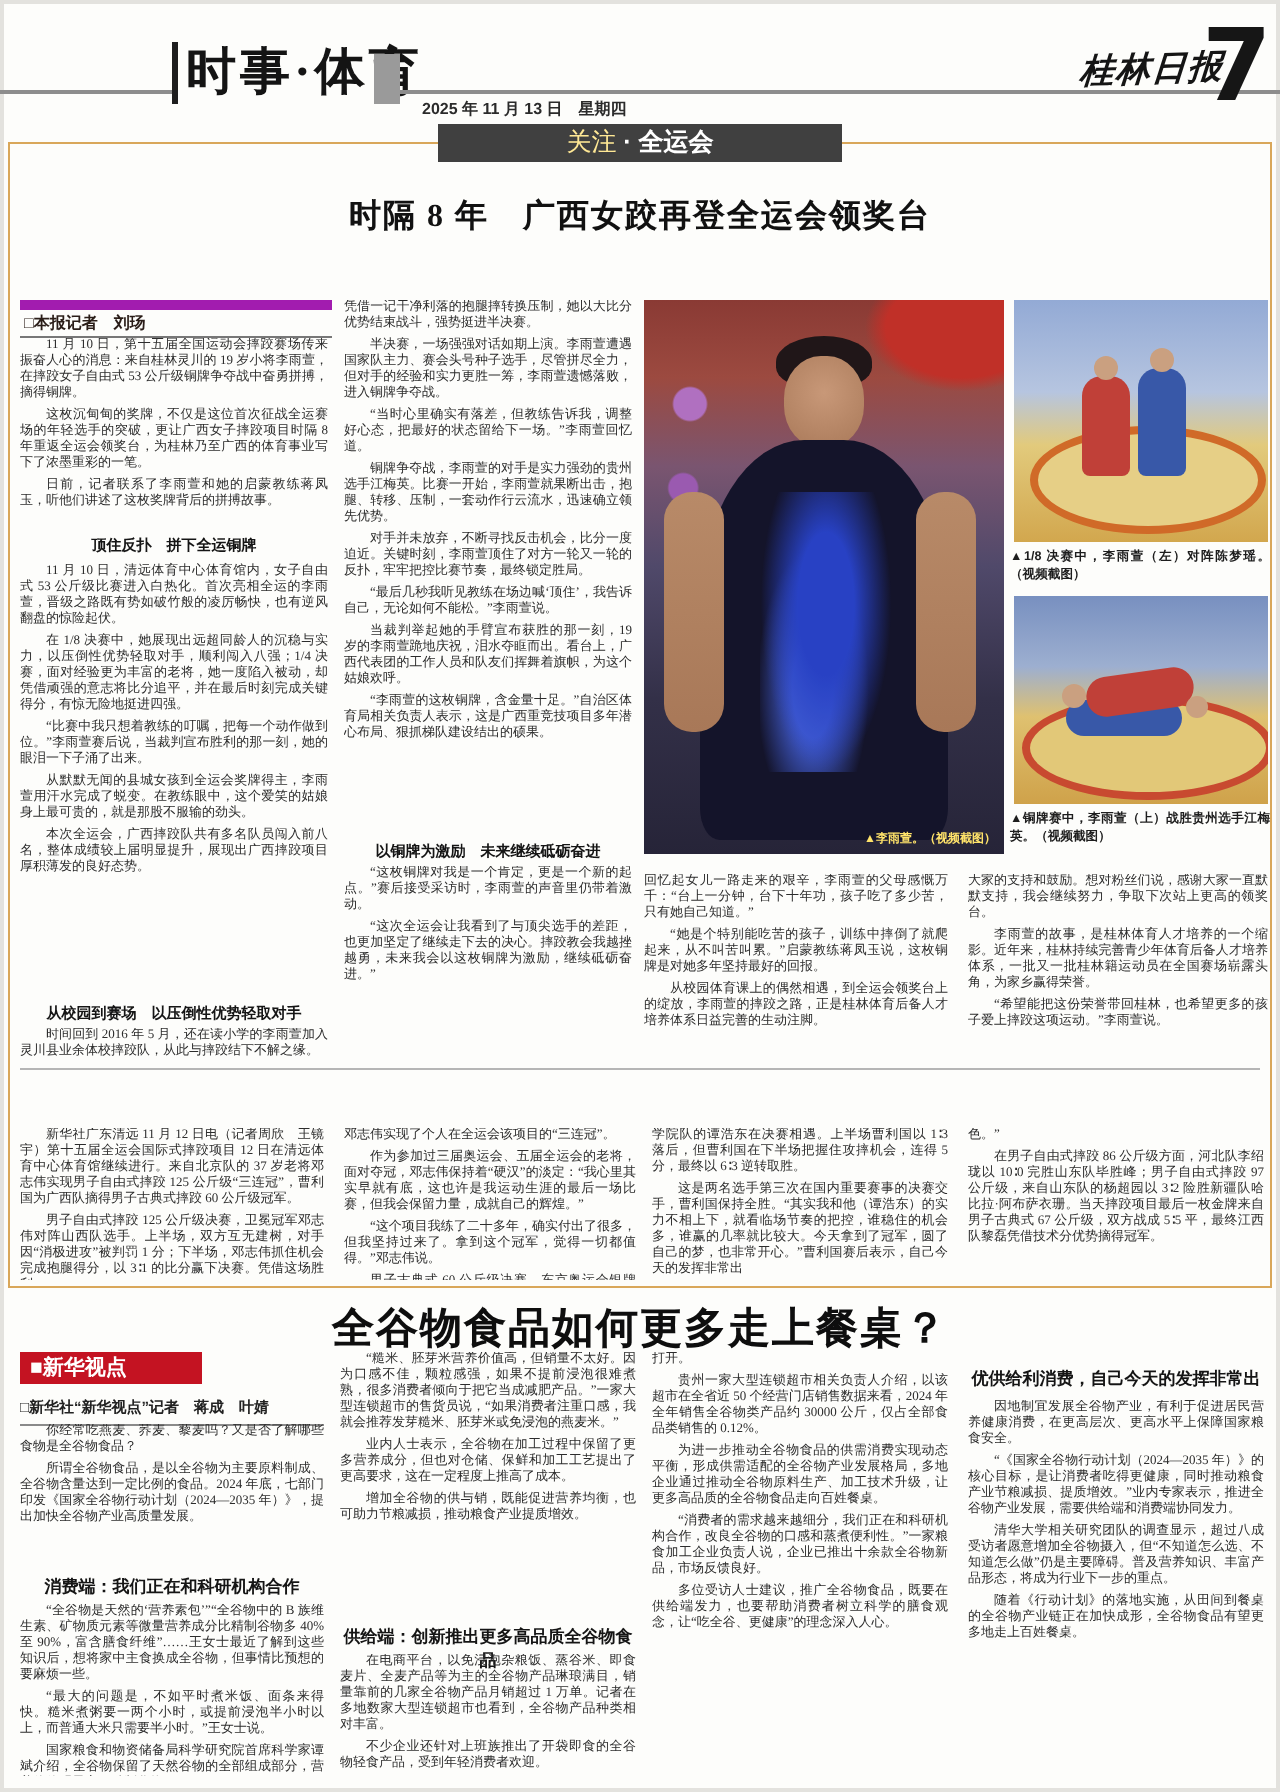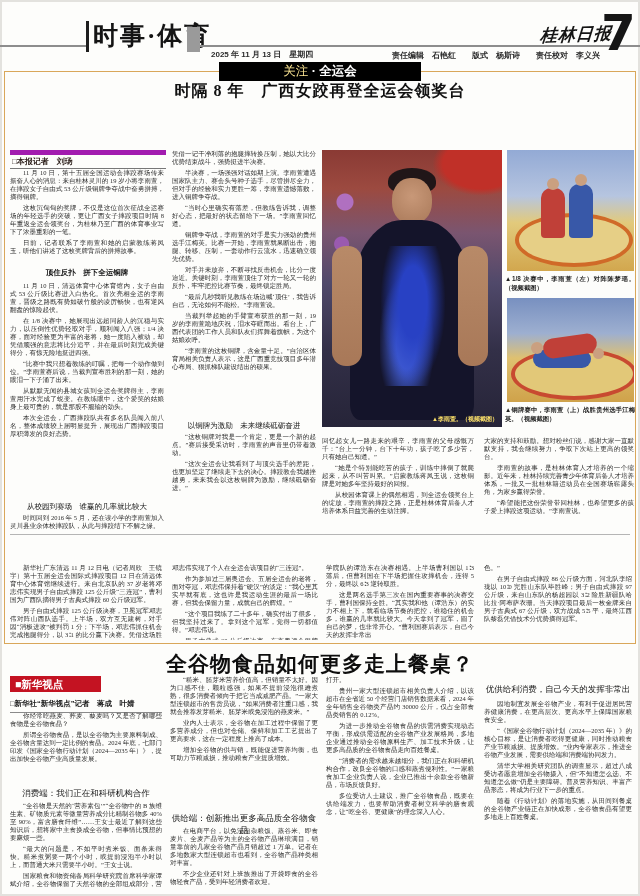--- a/index.html
+++ b/index.html
@@ -9,35 +9,35 @@
   .abs{position:absolute;}
   
   .hrule{background:#8d8d8d;height:2px;}
   .section-title{font-size:25px;font-weight:bold;letter-spacing:2px;color:#141414;font-family:"Liberation Serif",serif;}
   .hdr-small{font-size:8px;font-weight:bold;color:#2b2b2b;font-family:"Liberation Sans",sans-serif;}
   .masthead{font-size:17px;font-weight:bold;font-style:italic;transform:rotate(-2deg) skewX(-6deg);letter-spacing:1px;color:#151515;}
   .pagenum{font-size:50px;font-weight:900;font-family:"DejaVu Sans",sans-serif;color:#161616;line-height:1;}
   
   .goldbox{border:1px solid #d9a75a;}
   
-  .kicker{background:#000000;color:#fff;text-align:center;font-size:12.5px;line-height:19px;font-weight:bold;font-family:"Liberation Sans",sans-serif;}
+  .kicker{background:#404040;color:#fff;text-align:center;font-size:12.5px;line-height:19px;font-weight:bold;font-family:"Liberation Sans",sans-serif;}
   .kicker .kl{color:#ffe895;font-weight:normal;font-family:"Liberation Serif",serif;}
   .subtitle{font-size:16px;font-weight:bold;text-align:center;letter-spacing:1px;color:#111;}
   .headline1{text-align:center;white-space:nowrap;}
   .headline1 .hserif{font-size:26px;font-weight:bold;font-family:"Liberation Serif",serif;color:#0f0f0f;}
   .headline1 .hheavy{font-size:28px;font-weight:900;font-family:"DejaVu Sans","Liberation Sans",sans-serif;color:#0f0f0f;letter-spacing:-1px;}
   .byline-strip{border-top:5px solid #a21caf;border-bottom:1px solid #777;font-size:8px;font-weight:bold;
                 line-height:13px;padding-left:2px;color:#2a1d18;font-family:"Liberation Sans",sans-serif;}
   
   .col{position:absolute;font-size:6.5px;line-height:8px;text-align:justify;overflow:hidden;color:#2c2c2c;}
   .para{margin:0 0 3px;text-indent:2em;}
   .para.cont{text-indent:0;}
   .para.sub{text-indent:0;text-align:center;font-family:"Liberation Sans","DejaVu Sans",sans-serif;
             font-weight:bold;font-size:7.5px;margin:14px 0 5px;color:#151515;}
-  .pinsub{position:absolute;text-align:center;font-family:"Liberation Sans",sans-serif;font-weight:normal;color:#151515;overflow:hidden;}
+  .pinsub{position:absolute;text-align:center;font-family:"Liberation Sans",sans-serif;font-weight:bold;color:#151515;overflow:hidden;}
   .caption{position:absolute;font-size:6.3px;line-height:9px;font-weight:bold;color:#1d1d1d;text-align:justify;font-family:"Liberation Sans",sans-serif;}
   .divider{background:#b5b5b5;height:1px;}
   .headline2{font-size:17px;font-weight:bold;text-align:center;color:#101010;letter-spacing:0.5px;}
   .headline3{font-size:21px;font-weight:bold;text-align:center;color:#0e0e0e;letter-spacing:1px;}
   .xhlabel{background:#c41322;color:#ffffff;font-size:10.5px;font-weight:bold;line-height:16px;padding-left:5px;font-family:"Liberation Sans",sans-serif;}
   .xhbyline{font-size:7.5px;font-weight:bold;border-bottom:1px solid #8a8a8a;padding-bottom:3px;margin:7px 0 5px;font-family:"Liberation Sans",sans-serif;color:#222;}
   
   .photo{position:absolute;overflow:hidden;}
   .photo .blob{position:absolute;}
   .photo-main{background:linear-gradient(180deg,#8a3a34 0%,#9c4a40 14%,#7a5570 30%,#50496a 48%,#333048 72%,#262438 100%);}
@@ -51,43 +51,42 @@
 <div class="page">
 
   <div class="abs hrule" style="left:0;top:45px;width:86px;"></div>
   <div class="abs" style="left:86px;top:21px;width:3px;height:31px;background:#1e1e1e;"></div>
   <div class="abs section-title" style="left:93px;top:19px;">时事·体育</div>
   <div class="abs" style="left:187px;top:27px;width:13px;height:25px;background:#9a9a9a;"></div>
   <div class="abs hrule" style="left:200px;top:45px;width:440px;"></div>
   <div class="abs hdr-small" style="left:211px;top:49px;">2025 年 11 月 13 日　星期四</div>
   <div class="abs masthead" style="left:540px;top:23px;">桂林日报</div>
   <div class="abs pagenum" style="left:601px;top:8px;">7</div>
-  <div class="abs hdr-small" style="left:340px;top:50px;width:260px;text-align:right;">责任编辑　石艳红　　版式　杨斯诗　　责任校对　李义兴</div>
 
   <div class="abs goldbox" style="left:4px;top:71px;width:630px;height:571px;"></div>
 
   <div class="abs kicker" style="left:219px;top:62px;width:202px;height:19px;">
     <span class="kl">关注</span><span> · </span><span>全运会</span>
   </div>
 
-  <div class="abs subtitle" style="left:0;top:81px;width:640px;">时隔 8 年　广西女跤再登全运会领奖台</div>
+  <div class="abs subtitle" style="left:0;top:98px;width:640px;">时隔 8 年　广西女跤再登全运会领奖台</div>
 
   <div class="abs byline-strip" style="left:10px;top:150px;width:154px;">□本报记者　刘玚</div>
   <div class="col" style="left:10px;top:169px;width:154px;height:331px;">
       <p class="para">11 月 10 日，第十五届全国运动会摔跤赛场传来振奋人心的消息：来自桂林灵川的 19 岁小将李雨萱，在摔跤女子自由式 53 公斤级铜牌争夺战中奋勇拼搏，摘得铜牌。</p>
       <p class="para">这枚沉甸甸的奖牌，不仅是这位首次征战全运赛场的年轻选手的突破，更让广西女子摔跤项目时隔 8 年重返全运会领奖台，为桂林乃至广西的体育事业写下了浓墨重彩的一笔。</p>
       <p class="para">日前，记者联系了李雨萱和她的启蒙教练蒋凤玉，听他们讲述了这枚奖牌背后的拼搏故事。</p>
       <p class="para sub">顶住反扑　拼下全运铜牌</p>
       <p class="para">11 月 10 日，清远体育中心体育馆内，女子自由式 53 公斤级比赛进入白热化。首次亮相全运的李雨萱，晋级之路既有势如破竹般的凌厉畅快，也有逆风翻盘的惊险起伏。</p>
       <p class="para">在 1/8 决赛中，她展现出远超同龄人的沉稳与实力，以压倒性优势轻取对手，顺利闯入八强；1/4 决赛，面对经验更为丰富的老将，她一度陷入被动，却凭借顽强的意志将比分追平，并在最后时刻完成关键得分，有惊无险地挺进四强。</p>
       <p class="para">“比赛中我只想着教练的叮嘱，把每一个动作做到位。”李雨萱赛后说，当裁判宣布胜利的那一刻，她的眼泪一下子涌了出来。</p>
       <p class="para">从默默无闻的县城女孩到全运会奖牌得主，李雨萱用汗水完成了蜕变。在教练眼中，这个爱笑的姑娘身上最可贵的，就是那股不服输的劲头。</p>
       <p class="para">本次全运会，广西摔跤队共有多名队员闯入前八名，整体成绩较上届明显提升，展现出广西摔跤项目厚积薄发的良好态势。</p>
     </div>
-  <div class="pinsub" style="left:10px;top:502px;width:154px;font-size:7.5px;">从校园到赛场　谁赢的几率就比较大</div>
+  <div class="pinsub" style="left:10px;top:502px;width:154px;font-size:7.5px;">从校园到赛场　以压倒性优势轻取对手</div>
   <div class="col" style="left:10px;top:514px;width:154px;height:18px;">
       <p class="para">时间回到 2016 年 5 月，还在读小学的李雨萱加入灵川县业余体校摔跤队，从此与摔跤结下不解之缘。</p>
     </div>
 
   <div class="col" style="left:172px;top:150px;width:144px;height:268px;">
       <p class="para cont">凭借一记干净利落的抱腿摔转换压制，她以大比分优势结束战斗，强势挺进半决赛。</p>
       <p class="para">半决赛，一场强强对话如期上演。李雨萱遭遇国家队主力、赛会头号种子选手，尽管拼尽全力，但对手的经验和实力更胜一筹，李雨萱遗憾落败，进入铜牌争夺战。</p>
       <p class="para">“当时心里确实有落差，但教练告诉我，调整好心态，把最好的状态留给下一场。”李雨萱回忆道。</p>
       <p class="para">铜牌争夺战，李雨萱的对手是实力强劲的贵州选手江梅英。比赛一开始，李雨萱就果断出击，抱腿、转移、压制，一套动作行云流水，迅速确立领先优势。</p>
       <p class="para">对手并未放弃，不断寻找反击机会，比分一度迫近。关键时刻，李雨萱顶住了对方一轮又一轮的反扑，牢牢把控比赛节奏，最终锁定胜局。</p>

